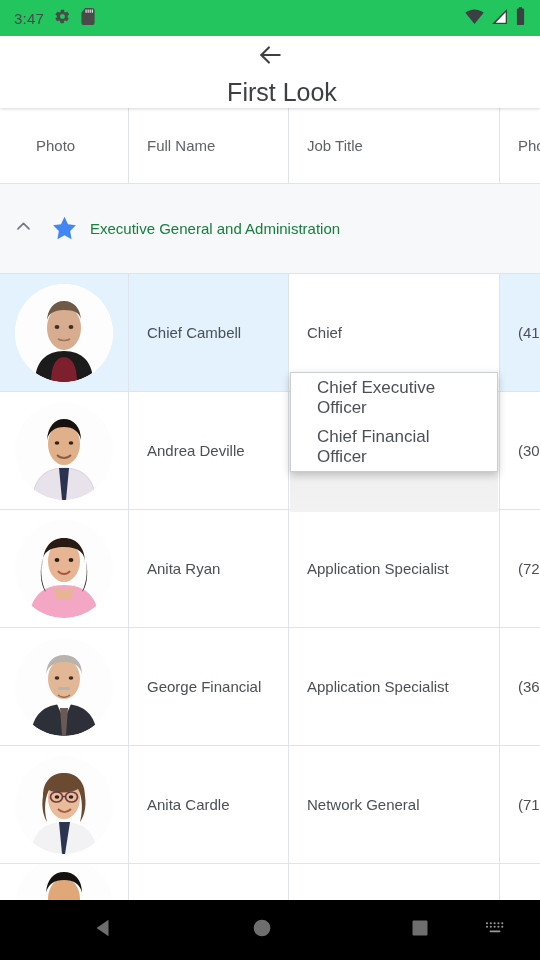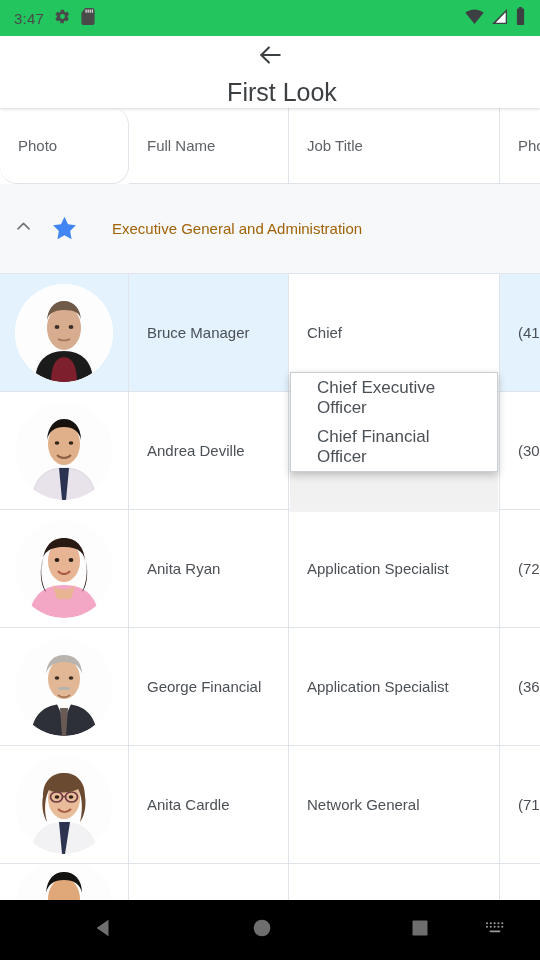--- a/index.html
+++ b/index.html
@@ -64,38 +64,38 @@
   .c-job   { width:211px; flex:none;text-align:right; }
   .c-phone { width:120px; flex:none; border-right:none; }
 
   
   .header-row .cell {
     height:76px;
     color:#5f6368; font-size:15px;
     background:#ffffff;
     border-bottom:1px solid #dfe4ea;
   }
-  .header-row .c-photo { justify-content:flex-start; padding:0 18px;border-radius:17px; }
+  .header-row .c-photo { justify-content:flex-start; padding:0 36px; }
 
   
   .group-row {
     height:90px;
     background:#f7f8f9;
     display:flex; align-items:center;
     border-bottom:1px solid #dfe4ea;
     padding-left:6px;
   }
   .chev {
     width:34px; height:34px; flex:none;
     display:flex; align-items:center; justify-content:center;
     cursor:pointer;
   }
   .star-ic { width:36px; height:36px; flex:none; margin-left:6px;
              display:flex; align-items:center; justify-content:center; cursor:pointer; }
-  .group-label { font-size:15px; color:#a16207; margin-left:30px; }
+  .group-label { font-size:15px; color:#15803d; margin-left:8px; }
 
   
   .data-row { height:118px; }
   .data-row .cell { height:118px; }
   .row-selected .cell { background:#e3f2fd; }
   .row-selected .cell.cell-editing { background:#ffffff; }
 
   .avatar {
     width:98px; height:98px; border-radius:50%;
     background:#ffffff; overflow:hidden;
@@ -240,21 +240,21 @@
             <ellipse cx="49" cy="44" rx="17" ry="22" fill="#d8ac8e"></ellipse>
             <path d="M32 38c0-13 7-21 17-21s17 8 17 20c0-8-7-11-17-11s-17 4-17 12z" fill="#6e5a47"></path>
             <ellipse cx="42" cy="43" rx="2.4" ry="1.9" fill="#3b3026"></ellipse>
             <ellipse cx="56" cy="43" rx="2.4" ry="1.9" fill="#3b3026"></ellipse>
             <path d="M43 55c3 2 9 2 12 0" stroke="#9e7356" stroke-width="1.6" fill="none"></path>
           </g>
         </svg>
       </span>
     </div>
     <div class="cell c-name">
-      <span class="name-text">Bruce Manager</span>
+      <span class="name-text">Chief Cambell</span>
     </div>
     <div class="cell c-job cell-editing">
       <span class="name-text">Chief</span>
     </div>
     <div class="cell c-phone">
       <span class="name-text">(41</span>
     </div>
   </div>
 
   <div class="grid-row data-row">

